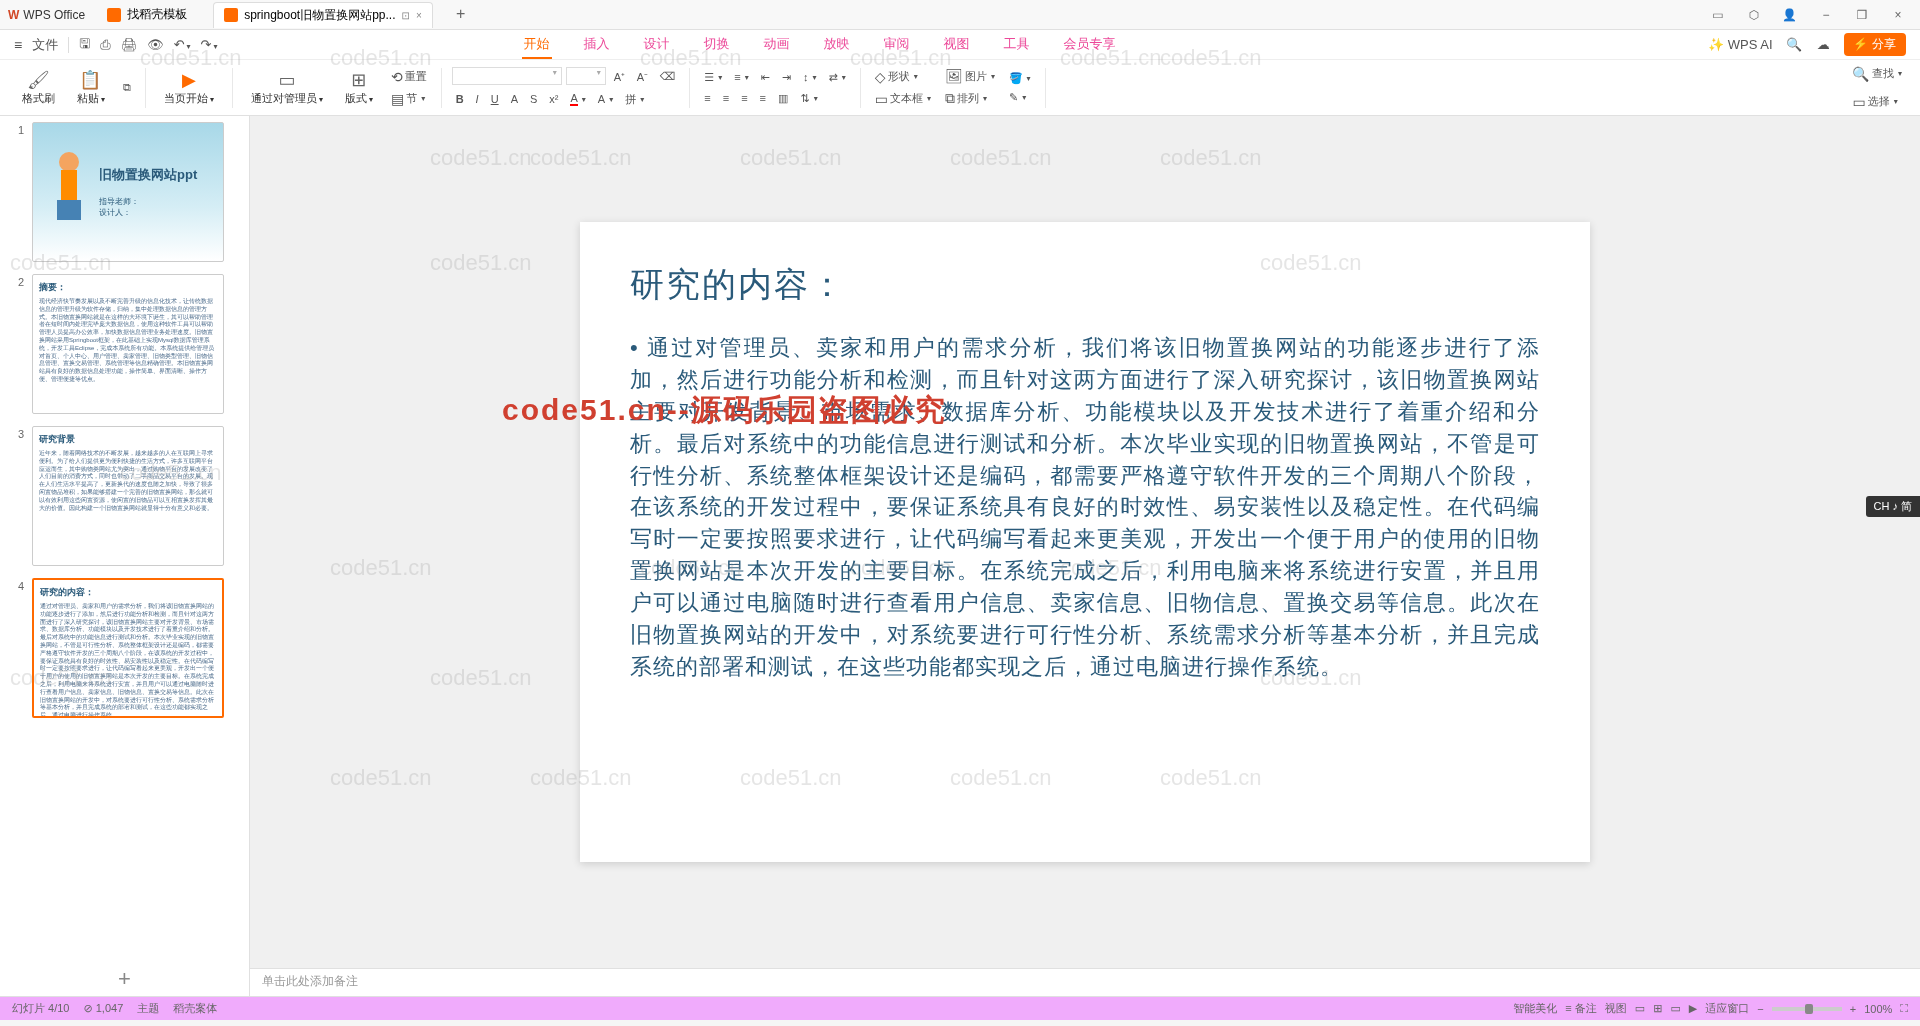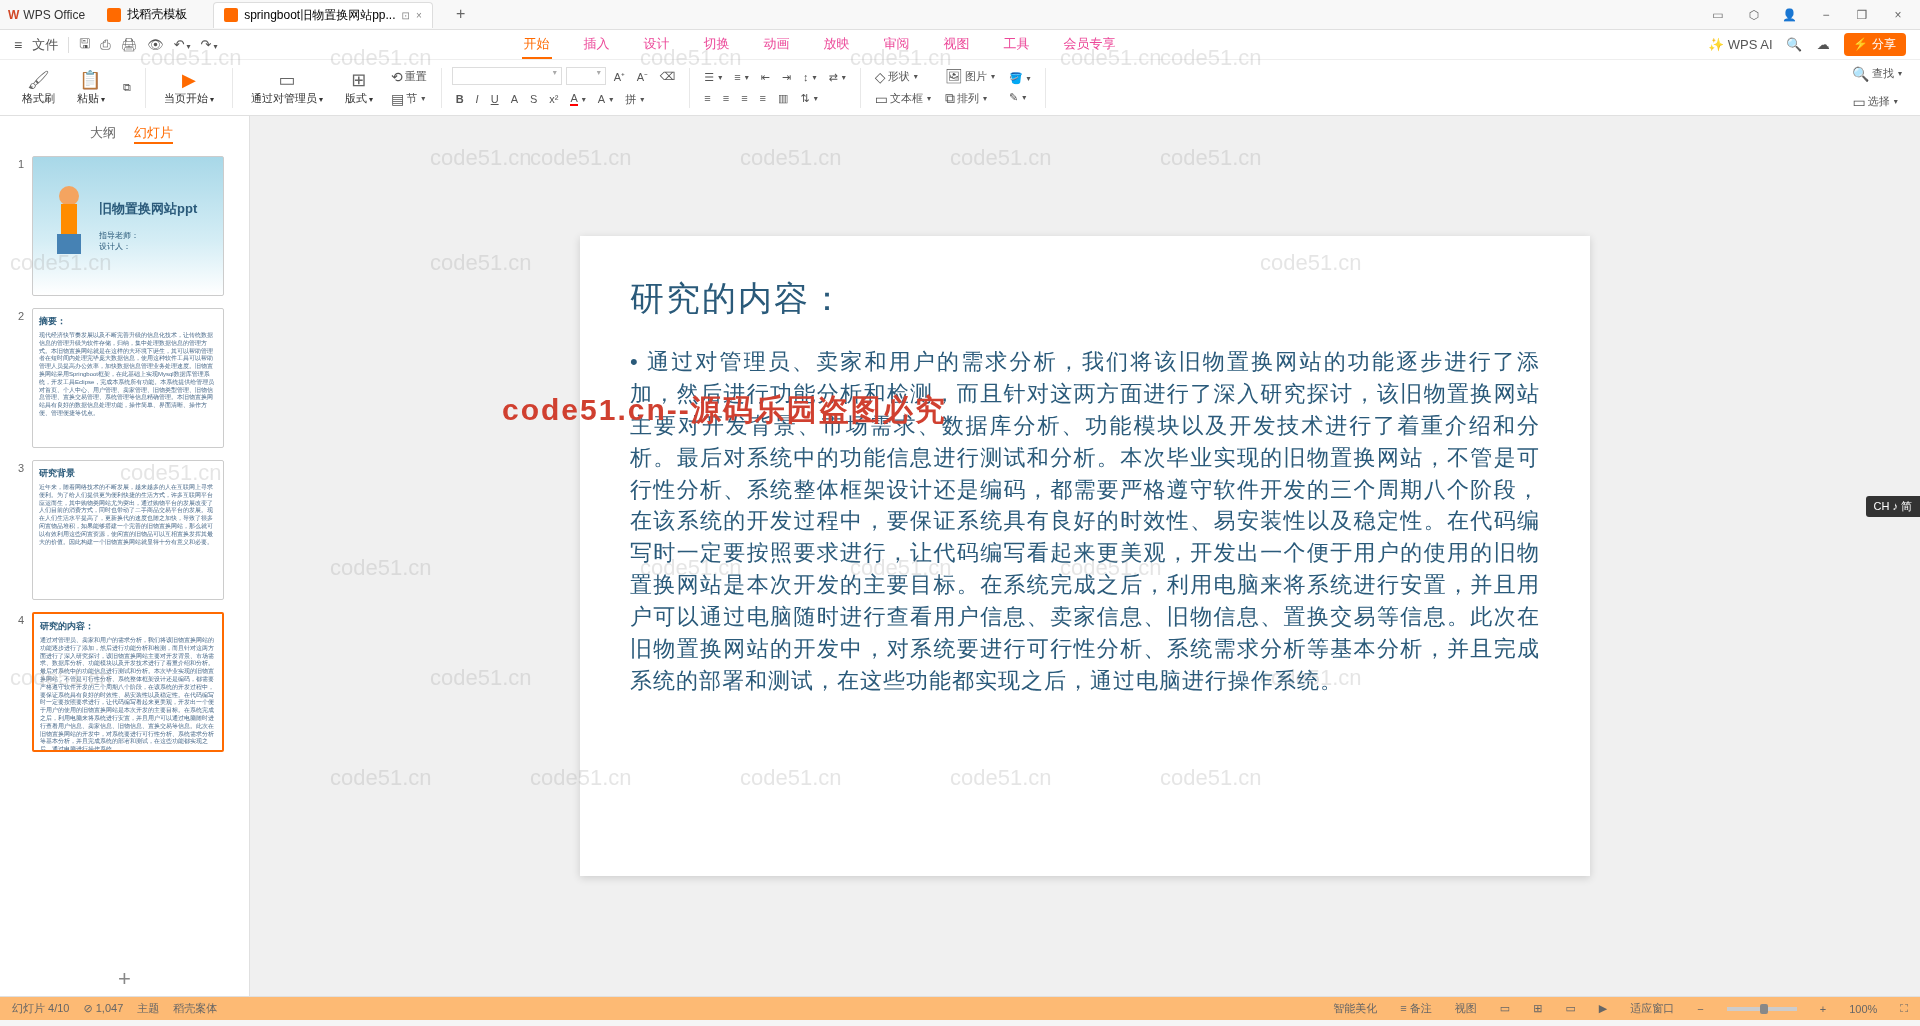--- a/index.html
+++ b/index.html
@@ -64,22 +64,22 @@
 
 .canvas-wrap { flex: 1; background: #f0f0f0; display: flex; flex-direction: column; position: relative; }
 .canvas { flex: 1; display: flex; align-items: center; justify-content: center; }
 .slide { width: 1010px; height: 640px; background: #fff; box-shadow: 0 2px 8px rgba(0,0,0,0.15); padding: 40px 50px; position: relative; }
 .slide-title { font-size: 34px; color: #2a5a7a; font-family: "SimSun", serif; margin-bottom: 24px; letter-spacing: 2px; }
 .slide-body { font-size: 22px; color: #2a5a7a; line-height: 1.45; font-family: "SimSun", serif; text-align: justify; letter-spacing: 1px; }
 .slide-body .bullet { color: #2a5a7a; }
 .notes { height: 28px; background: #fff; border-top: 1px solid #e0e0e0; padding: 4px 12px; font-size: 12px; color: #999; }
 
 
-.statusbar { height: 24px; background: #fdba74; border-top: 1px solid #e0e0e0; display: flex; align-items: center; padding: 0 12px; font-size: 11px; color: #666; gap: 14px; }
-.statusbar .sr { margin-left: auto; display: flex; gap: 23px; align-items: center; }
+.statusbar { height: 24px; background: #f0abfc; border-top: 1px solid #e0e0e0; display: flex; align-items: center; padding: 0 12px; font-size: 11px; color: #666; gap: 14px; }
+.statusbar .sr { margin-left: auto; display: flex; gap: 8px; align-items: center; }
 
 
 .watermark { position: absolute; font-size: 22px; color: rgba(150,150,150,0.25); font-family: Arial; pointer-events: none; z-index: 100; }
 .wm-red { position: absolute; font-size: 30px; color: #d04030; font-weight: bold; left: 502px; top: 390px; z-index: 101; pointer-events: none; letter-spacing: 2px; }
 
 
 .ime { position: absolute; right: 0; top: 496px; background: #333; color: #fff; font-size: 11px; padding: 3px 8px; border-radius: 3px 0 0 3px; z-index: 200; }
 </style>
 </head>
 <body>
@@ -271,24 +271,20 @@
     <span class="rsmall">
         <span class="sicon">▭</span>
         <span>选择</span>
         <span class="dd">▾</span>
       </span>
   </div>
 </div>
 
 <div class="main">
   <div class="sidebar">
-    <div class="side-tabs">
-      <span class="side-tab">大纲</span>
-      <span class="side-tab active">幻灯片</span>
-    </div>
     <div class="thumbs">
       <div class="thumb-row">
         <div class="thumb-num">1</div>
         <div class="thumb cover">
           <div class="tfig">
             <svg viewBox="0 0 60 100">
                 <circle cx="30" cy="20" r="10" fill="#f4a460"></circle>
                 <rect x="22" y="28" width="16" height="30" fill="#ff8c00"></rect>
                 <rect x="18" y="58" width="24" height="20" fill="#4682b4"></rect>
               </svg>
@@ -325,20 +321,21 @@
     <div class="add-slide">+</div>
   </div>
 
   <div class="canvas-wrap">
     <div class="canvas">
       <div class="slide">
         <div class="slide-title">研究的内容：</div>
         <div class="slide-body"><span class="bullet">• </span><span>通过对管理员、卖家和用户的需求分析，我们将该旧物置换网站的功能逐步进行了添加，然后进行功能分析和检测，而且针对这两方面进行了深入研究探讨，该旧物置换网站主要对开发背景、市场需求、数据库分析、功能模块以及开发技术进行了着重介绍和分析。最后对系统中的功能信息进行测试和分析。本次毕业实现的旧物置换网站，不管是可行性分析、系统整体框架设计还是编码，都需要严格遵守软件开发的三个周期八个阶段，在该系统的开发过程中，要保证系统具有良好的时效性、易安装性以及稳定性。在代码编写时一定要按照要求进行，让代码编写看起来更美观，开发出一个便于用户的使用的旧物置换网站是本次开发的主要目标。在系统完成之后，利用电脑来将系统进行安置，并且用户可以通过电脑随时进行查看用户信息、卖家信息、旧物信息、置换交易等信息。此次在旧物置换网站的开发中，对系统要进行可行性分析、系统需求分析等基本分析，并且完成系统的部署和测试，在这些功能都实现之后，通过电脑进行操作系统。</span></div>
       </div>
     </div>
+    <div class="notes"><span>单击此处添加备注</span></div>
   </div>
 </div>
 
 <div class="statusbar">
   <span>幻灯片 4/10</span>
   <span>⊘ 1,047</span>
   <span>主题</span>
   <span>稻壳案体</span>
   <div class="sr">
     <span>智能美化</span>

